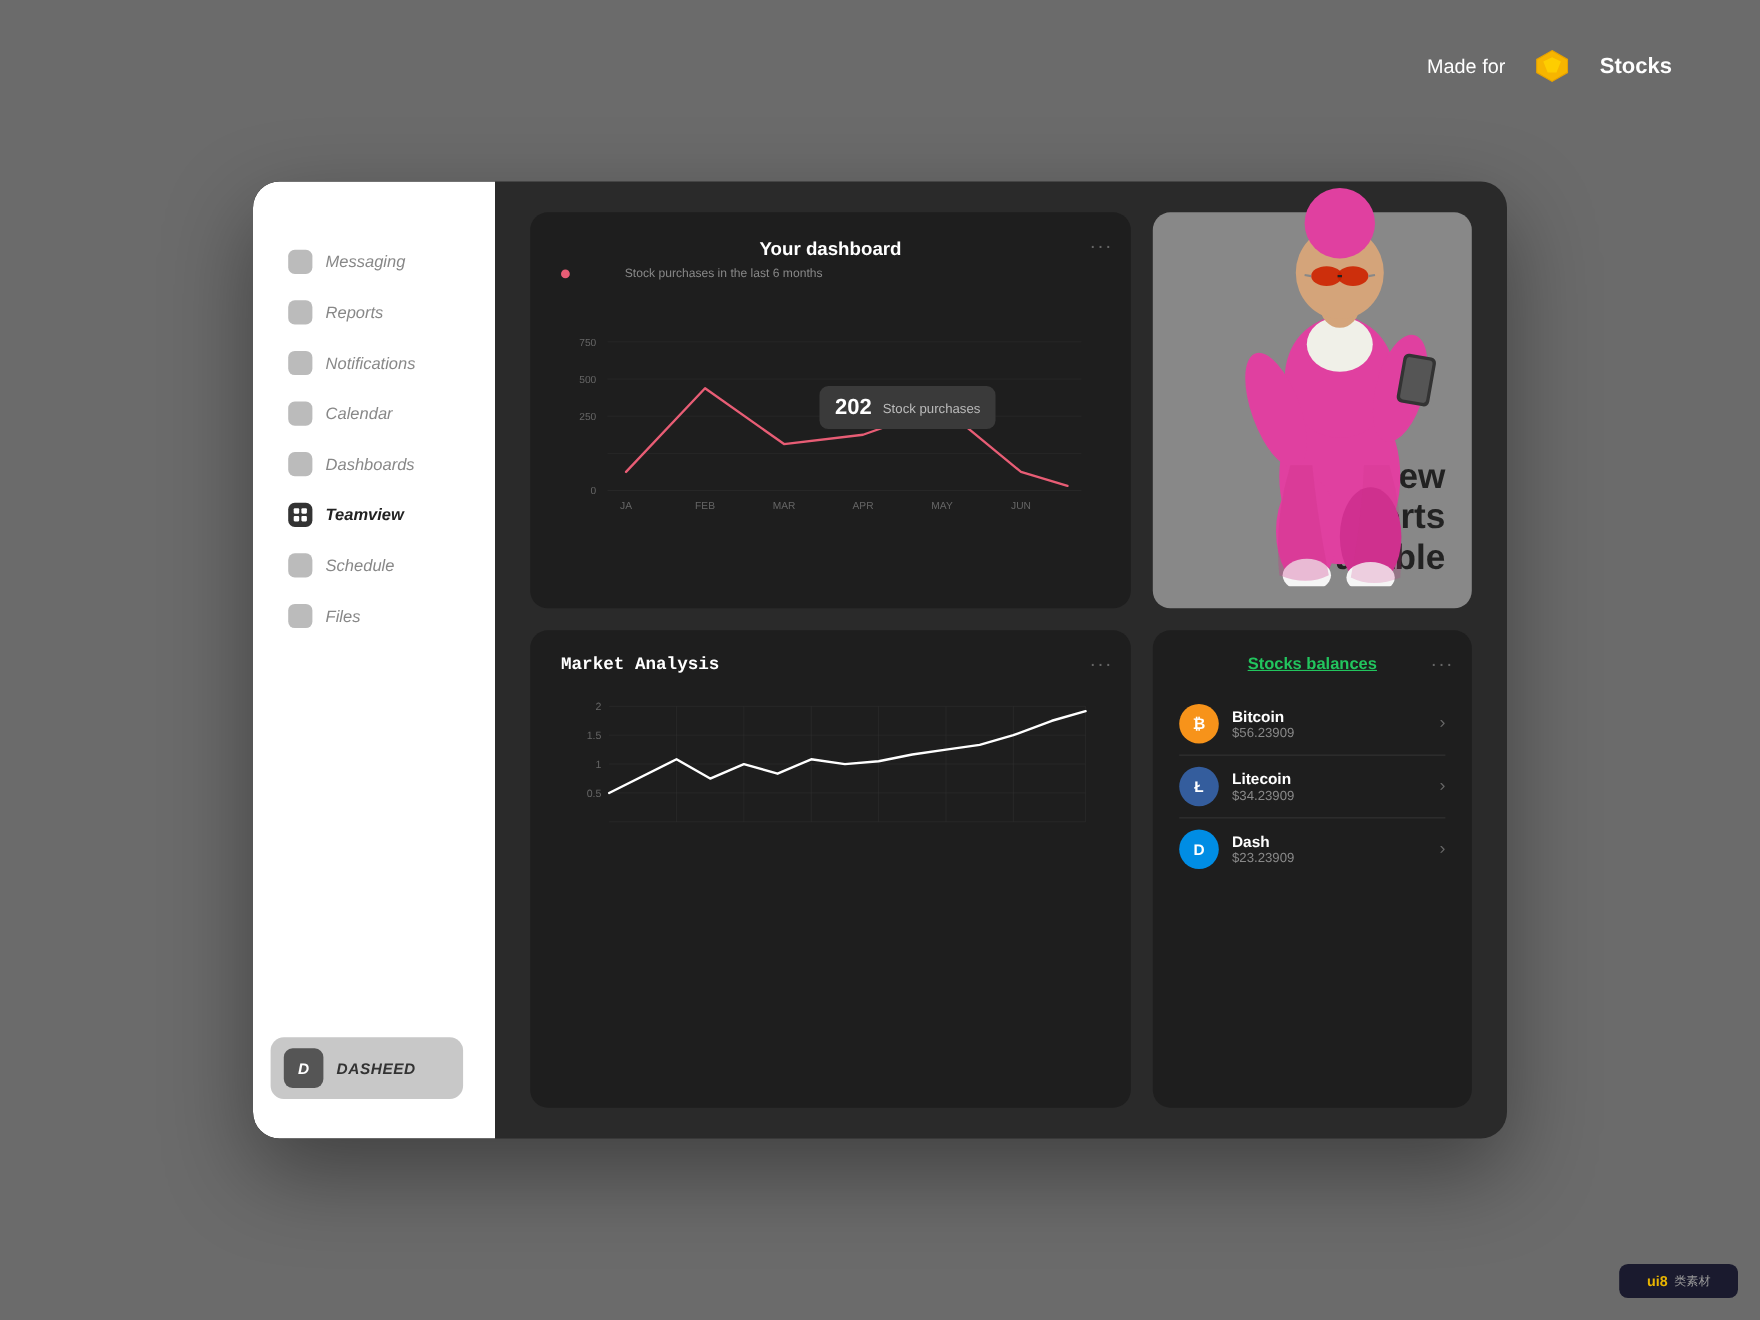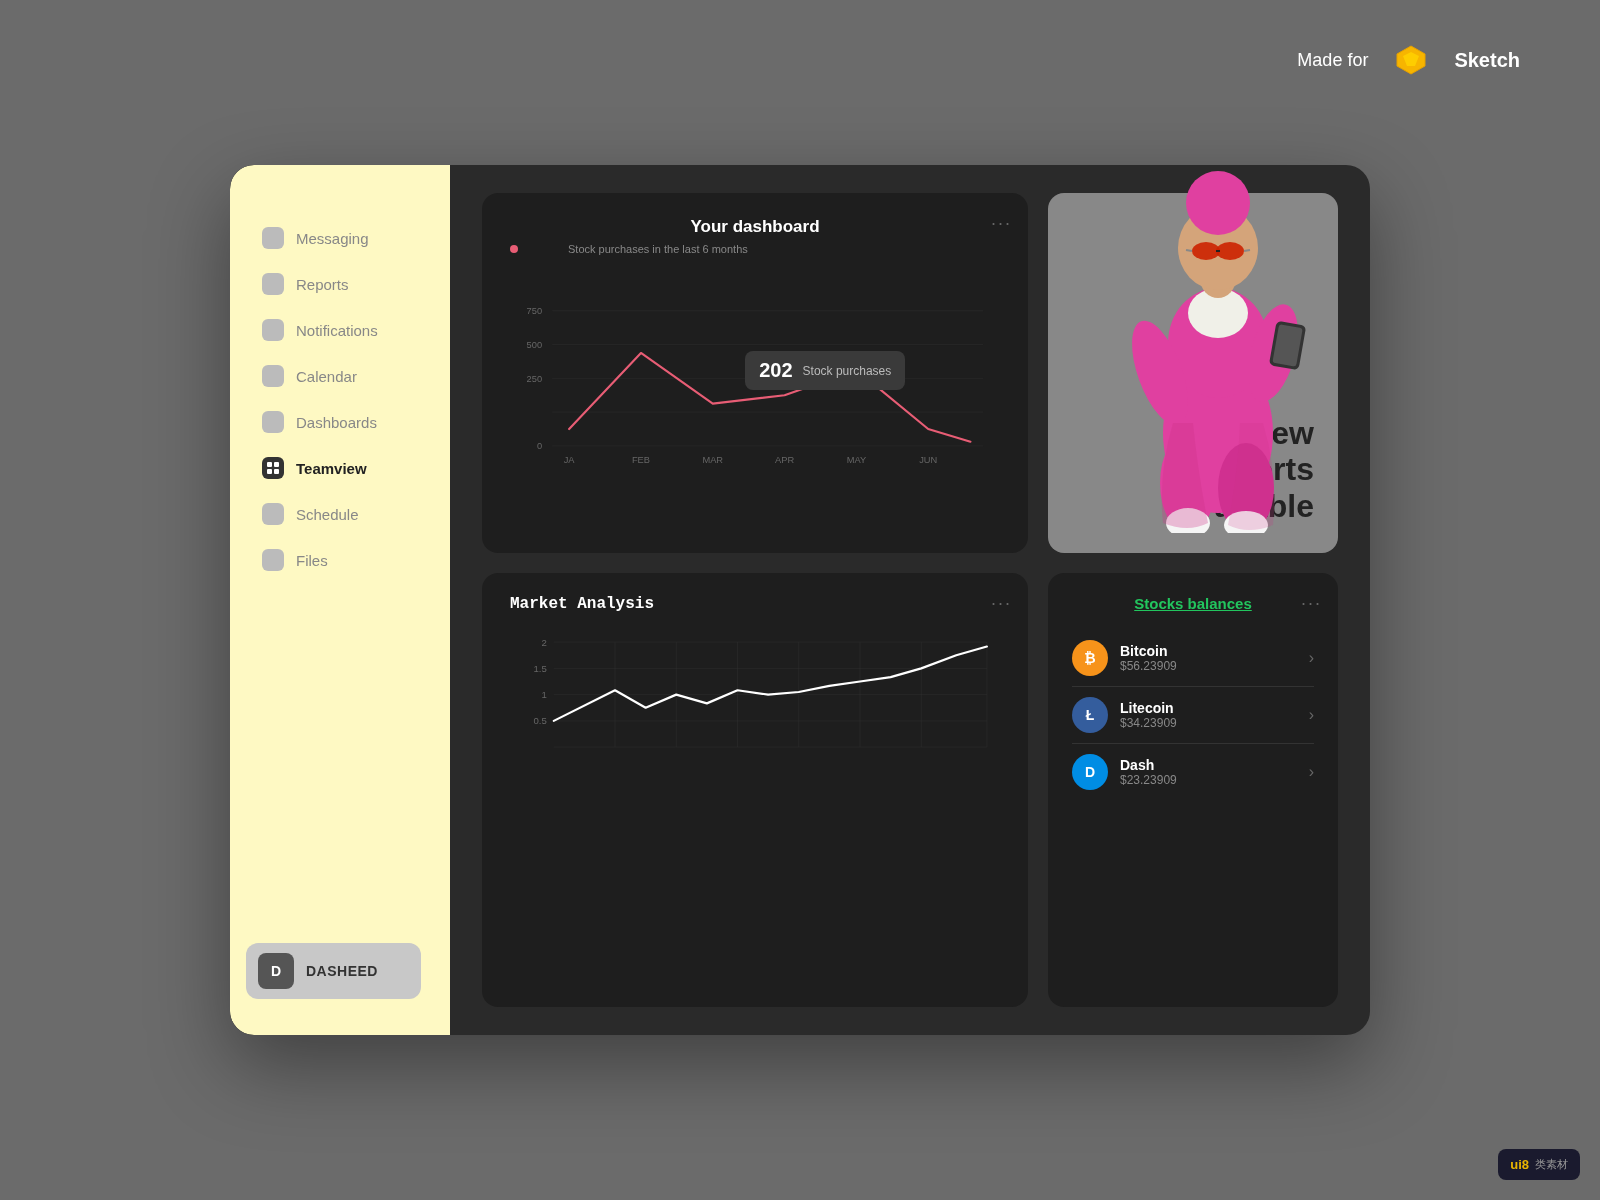--- a/index.html
+++ b/index.html
@@ -39,26 +39,27 @@
       border-radius: 24px;
       display: flex;
       overflow: hidden;
       box-shadow: 0 30px 80px rgba(0,0,0,0.4);
       position: relative;
     }
 
     
     .sidebar {
       width: 220px;
-      background: #fef9c3;
+      background: #ffffff;
       border-radius: 24px 0 0 24px;
       display: flex;
       flex-direction: column;
       padding: 30px 13px 20px 0;
       flex-shrink: 0;
+      font-style: italic;
     }
 
     .sidebar-nav {
       flex: 1;
       display: flex;
       flex-direction: column;
       padding-top: 20px;
     }
 
     .nav-item {
@@ -363,21 +364,21 @@
       font-size: 11px;
     }
 
     
     .watermark {
       position: absolute;
       bottom: 20px;
       right: 20px;
       background: #1a1a2e;
       border-radius: 8px;
-      padding: 8px 12px;
+      padding: 8px 25px;
       display: flex;
       align-items: center;
       gap: 6px;
     }
     .watermark-text {
       color: #e8b400;
       font-size: 13px;
       font-weight: 700;
     }
     .watermark-sub {
@@ -387,21 +388,21 @@
   </style>
 </head>
 <body>
 
 <div class="made-for-sketch">
   <span>Made for</span>
   <svg class="sketch-icon" viewBox="0 0 32 32">
     <polygon points="16,2 30,10 30,22 16,30 2,22 2,10" fill="#F7B500" stroke="#E6A100" stroke-width="1"></polygon>
     <polygon points="16,8 24,12 20,22 12,22 8,12" fill="#FFD300" opacity="0.8"></polygon>
   </svg>
-  <span style="font-size:20px;font-weight:600;color:#fff;">Sketch</span>
+  <span style="font-size:20px;font-weight:600;color:#fff;">Stocks</span>
 </div>
 
 <div class="app-container">
 
   <div class="sidebar">
     <nav class="sidebar-nav">
 
     <div class="nav-item">
           <div class="nav-icon"></div>
           <span>Messaging</span>

